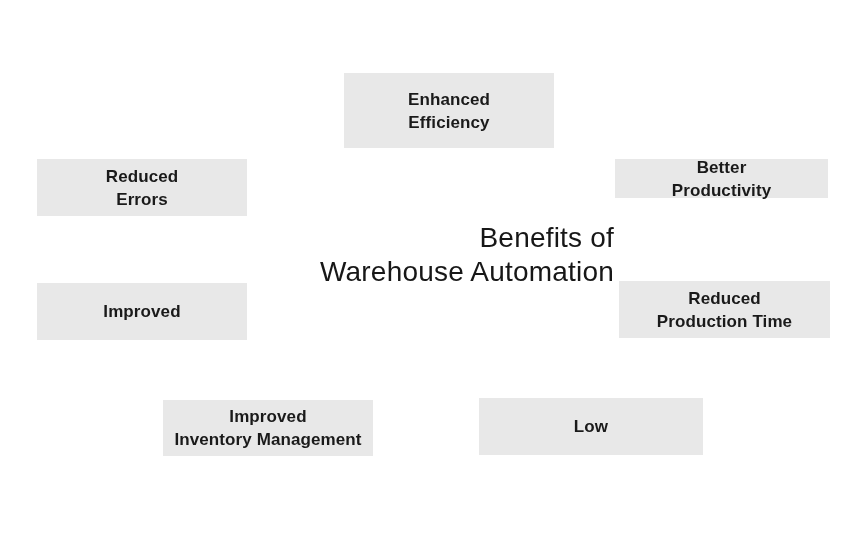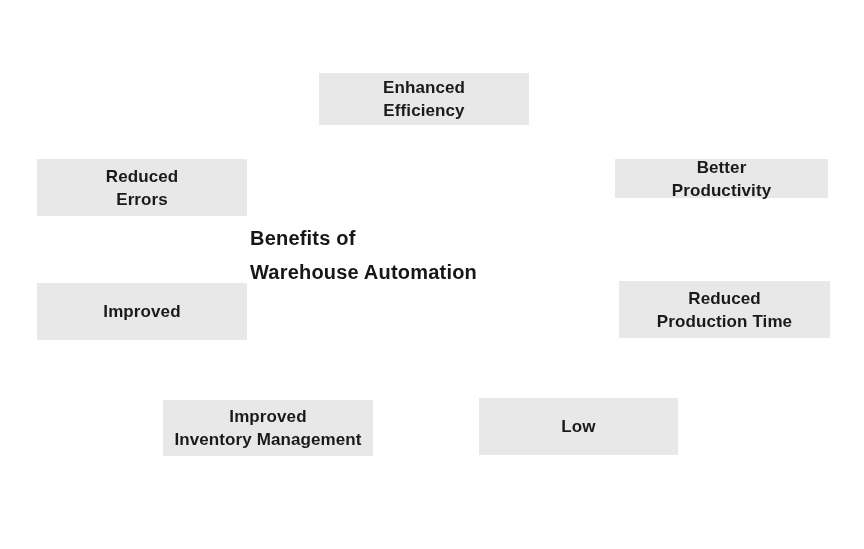--- a/index.html
+++ b/index.html
@@ -27,35 +27,35 @@
     font-weight: 700;
     font-size: 17px;
     line-height: 23px;
     letter-spacing: 0.1px;
   }
   .center-title {
     position: absolute;
     left: 250px;
     top: 221px;
     width: 364px;
-    text-align: left;
+    text-align: right;
     color: #171717;
-    font-weight: 700;
-    font-size: 20px;
+    font-weight: 400;
+    font-size: 28px;
     line-height: 34px;
     letter-spacing: 0.2px;
   }
   
-  .pos-enhanced-efficiency        { left: 319px; top: 73px;  width: 210px; height: 52px; }
+  .pos-enhanced-efficiency        { left: 344px; top: 73px;  width: 210px; height: 75px; }
   .pos-reduced-errors             { left: 37px;  top: 159px; width: 210px; height: 57px; }
   .pos-better-productivity        { left: 615px; top: 159px; width: 213px; height: 39px; }
   .pos-improved-customer-service  { left: 37px;  top: 283px; width: 210px; height: 57px; }
   .pos-reduced-production-time    { left: 619px; top: 281px; width: 211px; height: 57px; }
   .pos-improved-inventory-mgmt    { left: 163px; top: 400px; width: 210px; height: 56px; }
-  .pos-low-operational-costs      { left: 479px; top: 398px; width: 199px; height: 57px; }
+  .pos-low-operational-costs      { left: 479px; top: 398px; width: 224px; height: 57px; }
 </style>
 </head>
 <body>
 
 <div class="canvas">
 
   <div class="center-title">
     <div>Benefits of</div>
     <div>Warehouse Automation</div>
   </div>

